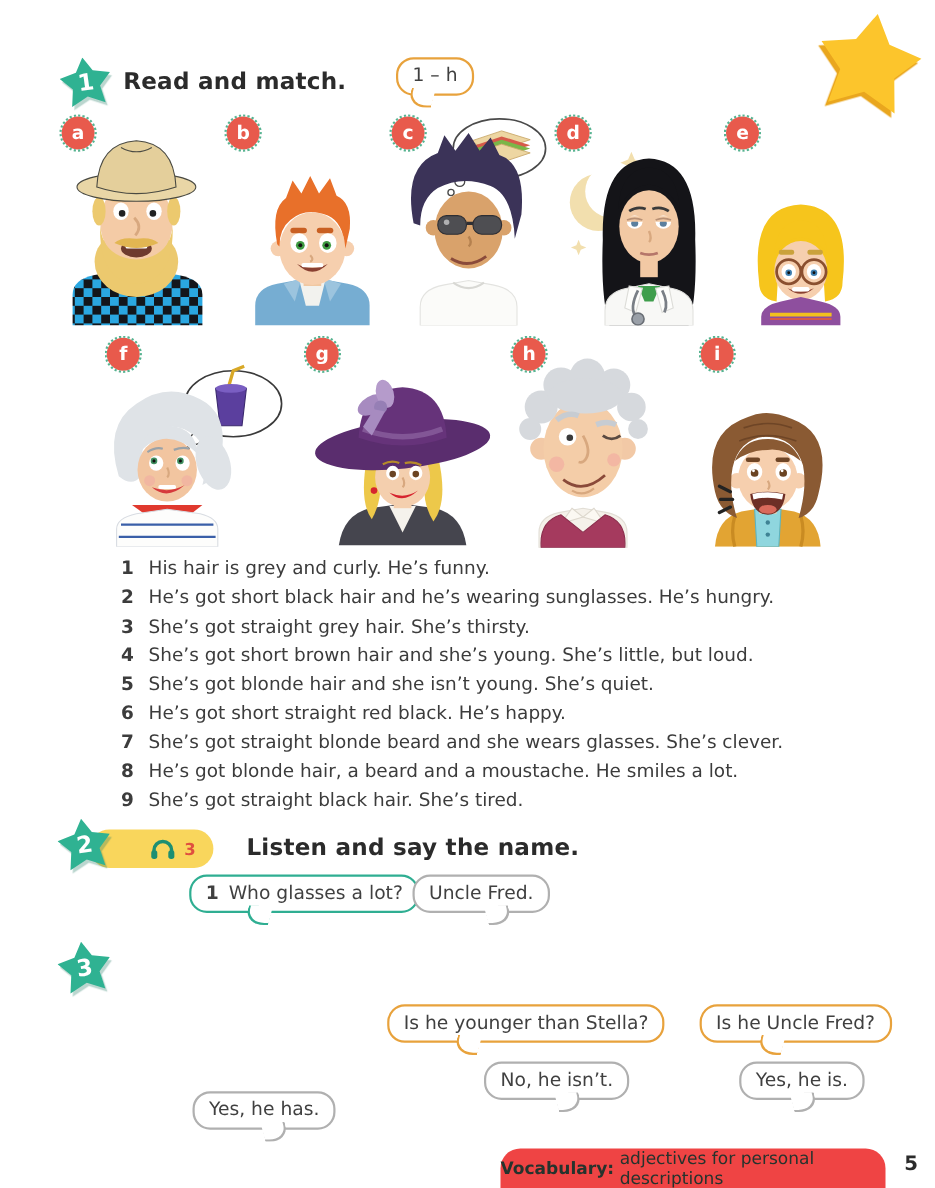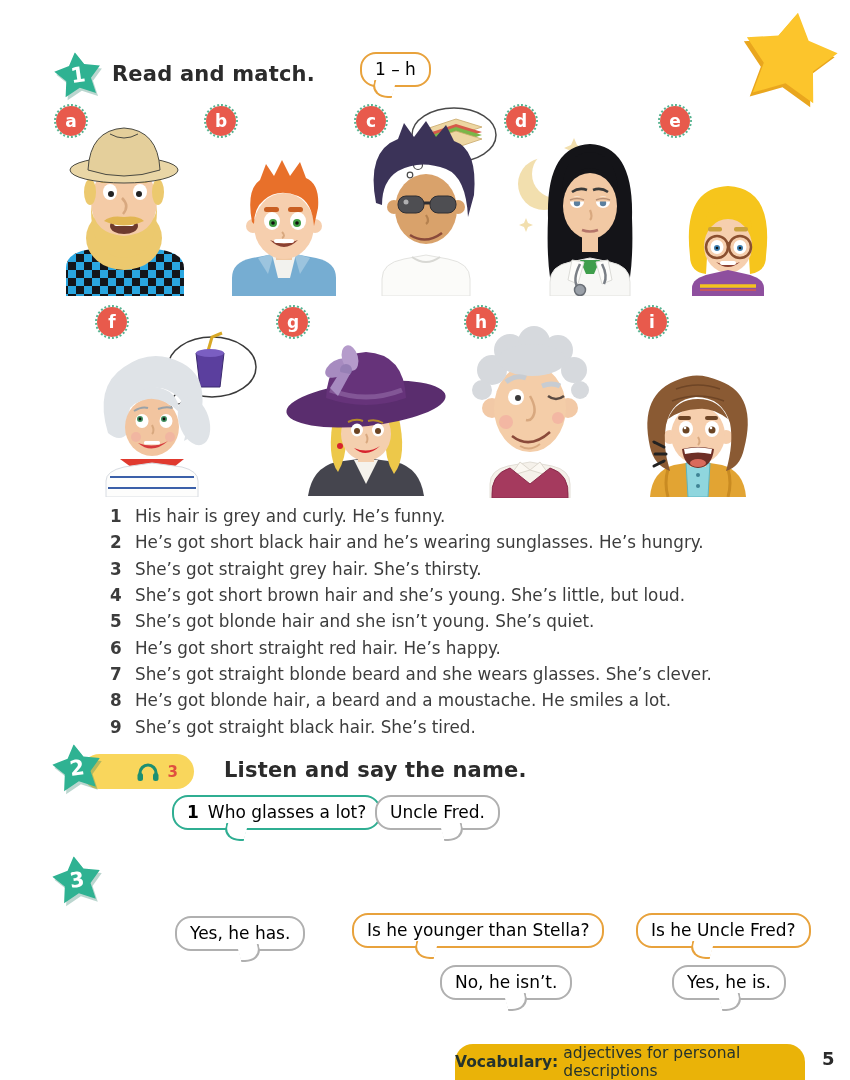--- a/index.html
+++ b/index.html
@@ -10,21 +10,21 @@
   .star{display:flex;align-items:center;justify-content:center;background:#2fb292;color:#fff;
         font-weight:bold;font-size:21px;
         clip-path:polygon(50% 0%,66% 28%,98% 36%,76% 60%,82% 94%,50% 78%,18% 94%,24% 60%,2% 36%,34% 28%);
         transform:rotate(-8deg);}
   .big-star-wrap{position:absolute;left:742px;top:12px;filter:drop-shadow(-3px 4px 0 #e9a61e);z-index:3;}
   .big-star{width:96px;height:92px;background:#fcc52c;transform:rotate(10deg);
         clip-path:polygon(50% 0%,66% 28%,98% 36%,76% 60%,82% 94%,50% 78%,18% 94%,24% 60%,2% 36%,34% 28%);}
   .ex-title{position:absolute;font-weight:bold;font-size:21px;color:#2b2b2b;letter-spacing:.2px;}
   
   .bubble{--bc:#e8a23c;position:absolute;background:#fff;border:2.5px solid var(--bc);
-          border-radius:16px;padding:5px 13px 6px;font-size:17px;color:#000000;
+          border-radius:16px;padding:5px 13px 6px;font-size:17px;color:#404040;
           white-space:nowrap;z-index:4;}
   .bubble::after{content:"";position:absolute;bottom:-13px;left:var(--tx,28px);width:20px;height:16px;
           background:#fff;border-left:2.5px solid var(--bc);border-bottom:2.5px solid var(--bc);
           border-bottom-left-radius:18px 15px;transform:skewX(-14deg);}
   .bubble.tail-right::after{left:auto;right:var(--tx,28px);border-left:none;border-bottom-left-radius:0;
           border-right:2.5px solid var(--bc);border-bottom-right-radius:18px 15px;transform:skewX(14deg);}
   .bubble.teal{--bc:#2fae92;}
   .bubble.grey{--bc:#b0b0b0;}
   .bubble .bnum{font-weight:bold;margin-right:9px;}
   
@@ -36,21 +36,21 @@
   
   .match-list{position:absolute;left:110px;top:503px;margin:0;padding:0;list-style:none;}
   .match-list li{display:flex;height:26.3px;align-items:center;font-size:16.8px;color:#3c3c3c;}
   .match-list .num{font-weight:bold;width:25px;flex:0 0 25px;color:#3c3c3c;}
   
   .audio-pill{position:absolute;left:82px;top:754px;width:112px;height:35px;background:#f9d65c;
         border-radius:18px;display:flex;align-items:center;justify-content:flex-end;
         gap:8px;padding-right:16px;box-sizing:border-box;z-index:2;}
   .audio-num{color:#e04f3f;font-weight:bold;font-size:15px;}
   
-  .footer-pill{position:absolute;left:455px;bottom:0;width:350px;height:36px;background:#eab308;
+  .footer-pill{position:absolute;left:455px;bottom:0;width:350px;height:36px;background:#ef4444;
         border-radius:18px 18px 0 0;display:flex;align-items:center;justify-content:center;
         font-size:15.5px;color:#25332d;gap:5px;}
   .footer-pill b{font-weight:bold;}
   .page-num{position:absolute;left:822px;top:1048px;font-weight:bold;font-size:18px;color:#2b2b2b;}
 </style>
 </head>
 <body>
 
 <div class="page">
 
@@ -346,21 +346,21 @@
     <li>
         <span class="num">4</span>
         <span>She’s got short brown hair and she’s young. She’s little, but loud.</span>
       </li>
     <li>
         <span class="num">5</span>
         <span>She’s got blonde hair and she isn’t young. She’s quiet.</span>
       </li>
     <li>
         <span class="num">6</span>
-        <span>He’s got short straight red hair. He’s happy.</span>
+        <span>He’s got short straight red black. He’s happy.</span>
       </li>
     <li>
         <span class="num">7</span>
         <span>She’s got straight blonde beard and she wears glasses. She’s clever.</span>
       </li>
     <li>
         <span class="num">8</span>
         <span>He’s got blonde hair, a beard and a moustache. He smiles a lot.</span>
       </li>
     <li>
@@ -386,21 +386,21 @@
   </div>
   <div class="bubble grey tail-right" style="left:375px;top:795px;--tx:34px;">Uncle Fred.</div>
 
   <div class="star-wrap" style="left:52px;top:856px;">
     <div class="star" style="width:50px;height:48px;">3</div>
   </div>
 
   <div class="bubble" style="left:352px;top:913px;text-align:right;--tx:60px;">Is he younger than Stella?</div>
   <div class="bubble" style="left:636px;top:913px;--tx:52px;">Is he Uncle Fred?</div>
 
-  <div class="bubble grey tail-right" style="left:175px;top:916px;--tx:42px;">Yes, he has.</div>
+  <div class="bubble grey tail-right" style="left:175px;top:992px;--tx:42px;">Yes, he has.</div>
   <div class="bubble grey tail-right" style="left:440px;top:965px;--tx:42px;">No, he isn’t.</div>
   <div class="bubble grey tail-right" style="left:672px;top:965px;--tx:42px;">Yes, he is.</div>
 
   <div class="footer-pill">
     <b>Vocabulary:</b>
     <span>adjectives for personal descriptions</span>
   </div>
   <div class="page-num">5</div>
 
 </div>

